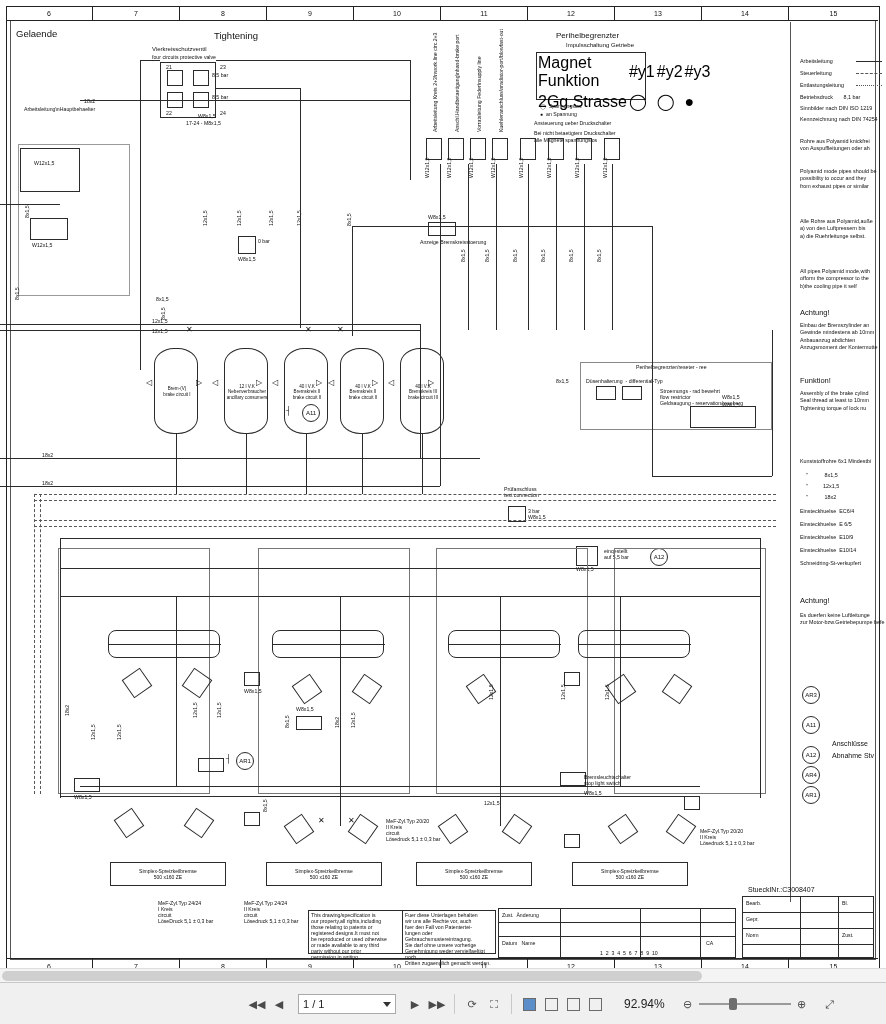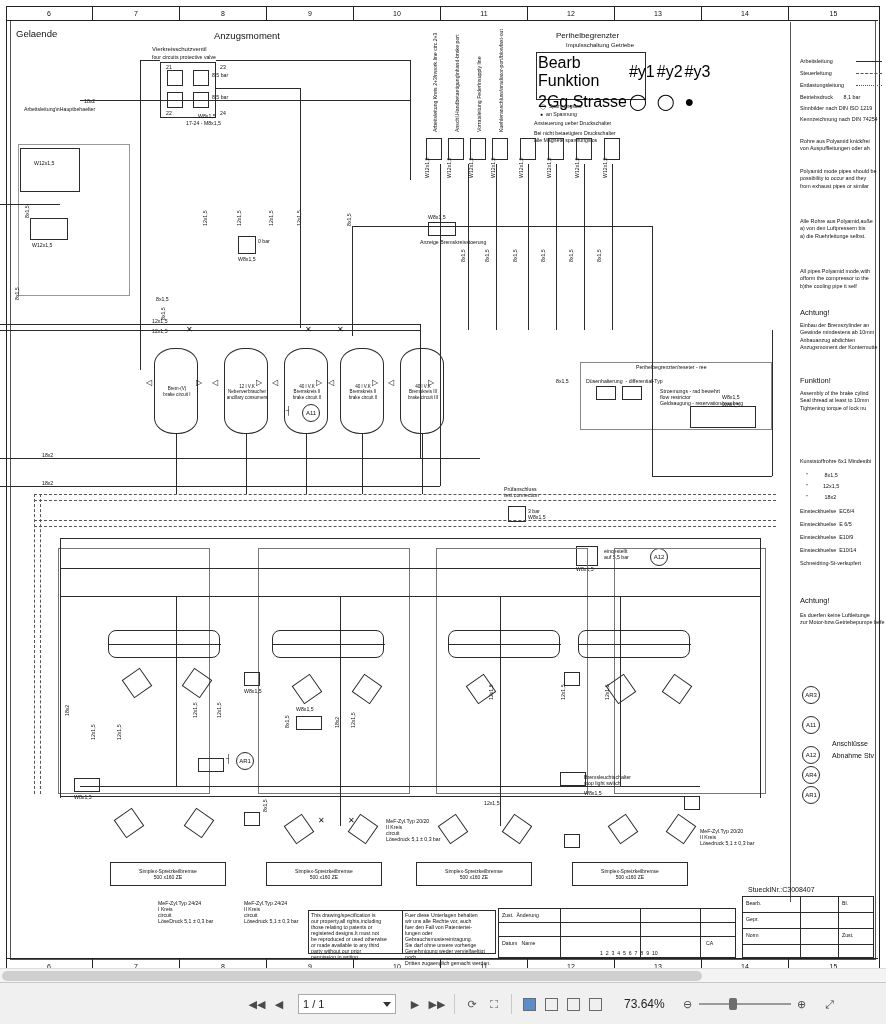--- a/index.html
+++ b/index.html
@@ -108,31 +108,31 @@
       <div class="cell" style="left:435px;width:87px;">11</div>
       <div class="cell" style="left:522px;width:87px;">12</div>
       <div class="cell" style="left:609px;width:87px;">13</div>
       <div class="cell" style="left:696px;width:87px;">14</div>
       <div class="cell" style="left:783px;width:89px;border-right:none;">15</div>
     </div>
 
     <div class="ln v" style="left:790px;top:22px;height:880px;background:#555;"></div>
 
     <div class="t9" style="left:16px;top:28px;">Gelaende</div>
-    <div class="t9" style="left:214px;top:30px;">Anzugsmoment</div>
+    <div class="t9" style="left:214px;top:30px;">Tightening</div>
     <div class="t8" style="left:556px;top:31px;">Perihelbegrenzter</div>
     <div class="t6" style="left:566px;top:42px;">Impulsschaltung Getriebe</div>
     <div class="t6" style="left:152px;top:46px;">Vierkreisschutzventil</div>
     <div class="t" style="left:152px;top:54px;">four circuits protective valve</div>
 
     <div class="box" style="left:536px;top:52px;width:110px;height:48px;">
       <table class="fstab" style="width:110px;height:48px;">
         <tbody>
             <tr>
-          <td style="width:44px;">Bearb
+          <td style="width:44px;">Magnet
 Funktion</td>
           <td>#y1</td>
           <td>#y2</td>
           <td>#y3</td>
         </tr>
         <tr>
           <td>2Gg.Strasse</td>
           <td>◯</td>
           <td>◯</td>
           <td>●</td>
@@ -588,21 +588,21 @@
         <span class="sq-ico"></span>
       </div>
     <div class="tb-btn">
         <span class="sq-ico"></span>
       </div>
     <div class="tb-btn">
         <span class="sq-ico"></span>
       </div>
 
     <div style="width:18px;"></div>
-    <div class="zoom">73.64%</div>
+    <div class="zoom">92.94%</div>
     <div style="width:12px;"></div>
 
     <div class="tb-btn">⊖</div>
     <div class="slider">
       <div class="track"></div>
       <div class="knob"></div>
     </div>
     <div class="tb-btn">⊕</div>
 
     <div style="width:6px;"></div>

